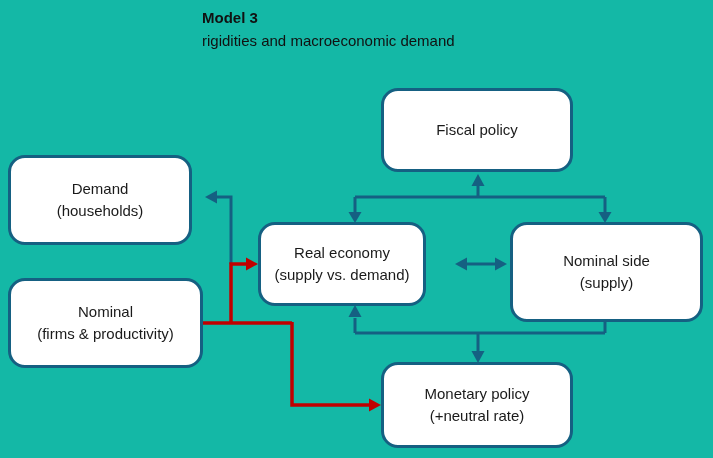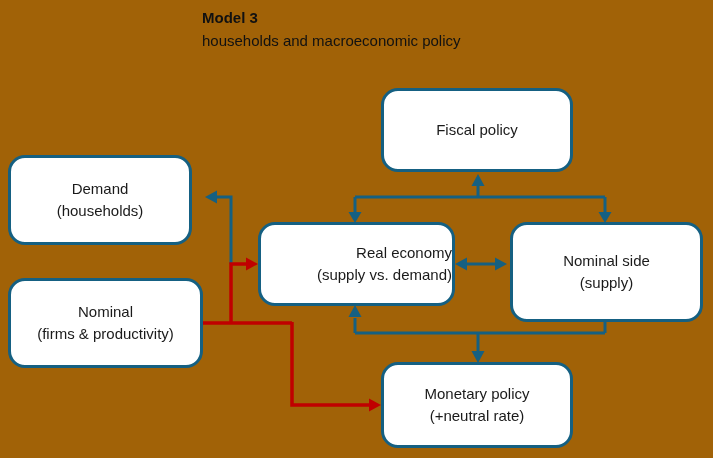--- a/index.html
+++ b/index.html
@@ -1,20 +1,20 @@
 <!DOCTYPE html>
 <html><head>
 <meta charset="utf-8">
 <style>
   html, body { margin: 0; padding: 0; background: #ffffff; }
   .canvas {
     position: relative;
     width: 713px;
     height: 458px;
-    background: #a16207;
+    background: #14b8a6;
     font-family: "Liberation Sans", sans-serif;
     overflow: hidden;
   }
   .title-block {
     position: absolute;
     left: 202px;
     top: 6px;
     font-size: 15px;
     line-height: 23px;
     color: #111111;
@@ -36,21 +36,21 @@
     align-items: center;
     justify-content: center;
     text-align: center;
     font-size: 15px;
     line-height: 22px;
     color: #1a1a1a;
   }
   .node-fiscal   { left: 381px; top:  88px; width: 192px; height: 84px; }
   .node-demand   { left:   8px; top: 155px; width: 184px; height: 90px; }
   .node-supply   { left:   8px; top: 278px; width: 195px; height: 90px; }
-  .node-real     { left: 258px; top: 222px; width: 197px; height: 84px; align-items: flex-end; }
+  .node-real     { left: 258px; top: 222px; width: 168px; height: 84px; }
   .node-nominal  { left: 510px; top: 222px; width: 193px; height: 100px; }
   .node-monetary { left: 381px; top: 362px; width: 192px; height: 86px; }
 </style>
 </head>
 <body>
 
 <div class="canvas">
 
   <svg class="arrow-layer" viewBox="0 0 713 458">
 
@@ -92,21 +92,21 @@
     </g>
 
     <g stroke="#C00000" stroke-width="3.5" fill="#C00000">
       <path d="M 292 322 V 405 H 369" fill="none"></path>
       <polygon points="381,405 369,398.5 369,411.5" stroke="none"></polygon>
     </g>
   </svg>
 
   <div class="title-block">
     <div class="heading">Model 3</div>
-    <div>households and macroeconomic policy</div>
+    <div>rigidities and macroeconomic demand</div>
   </div>
 
   <div class="node node-fiscal">
     <span>Fiscal policy</span>
   </div>
 
   <div class="node node-demand">
     <span>Demand</span>
     <span>(households)</span>
   </div>

